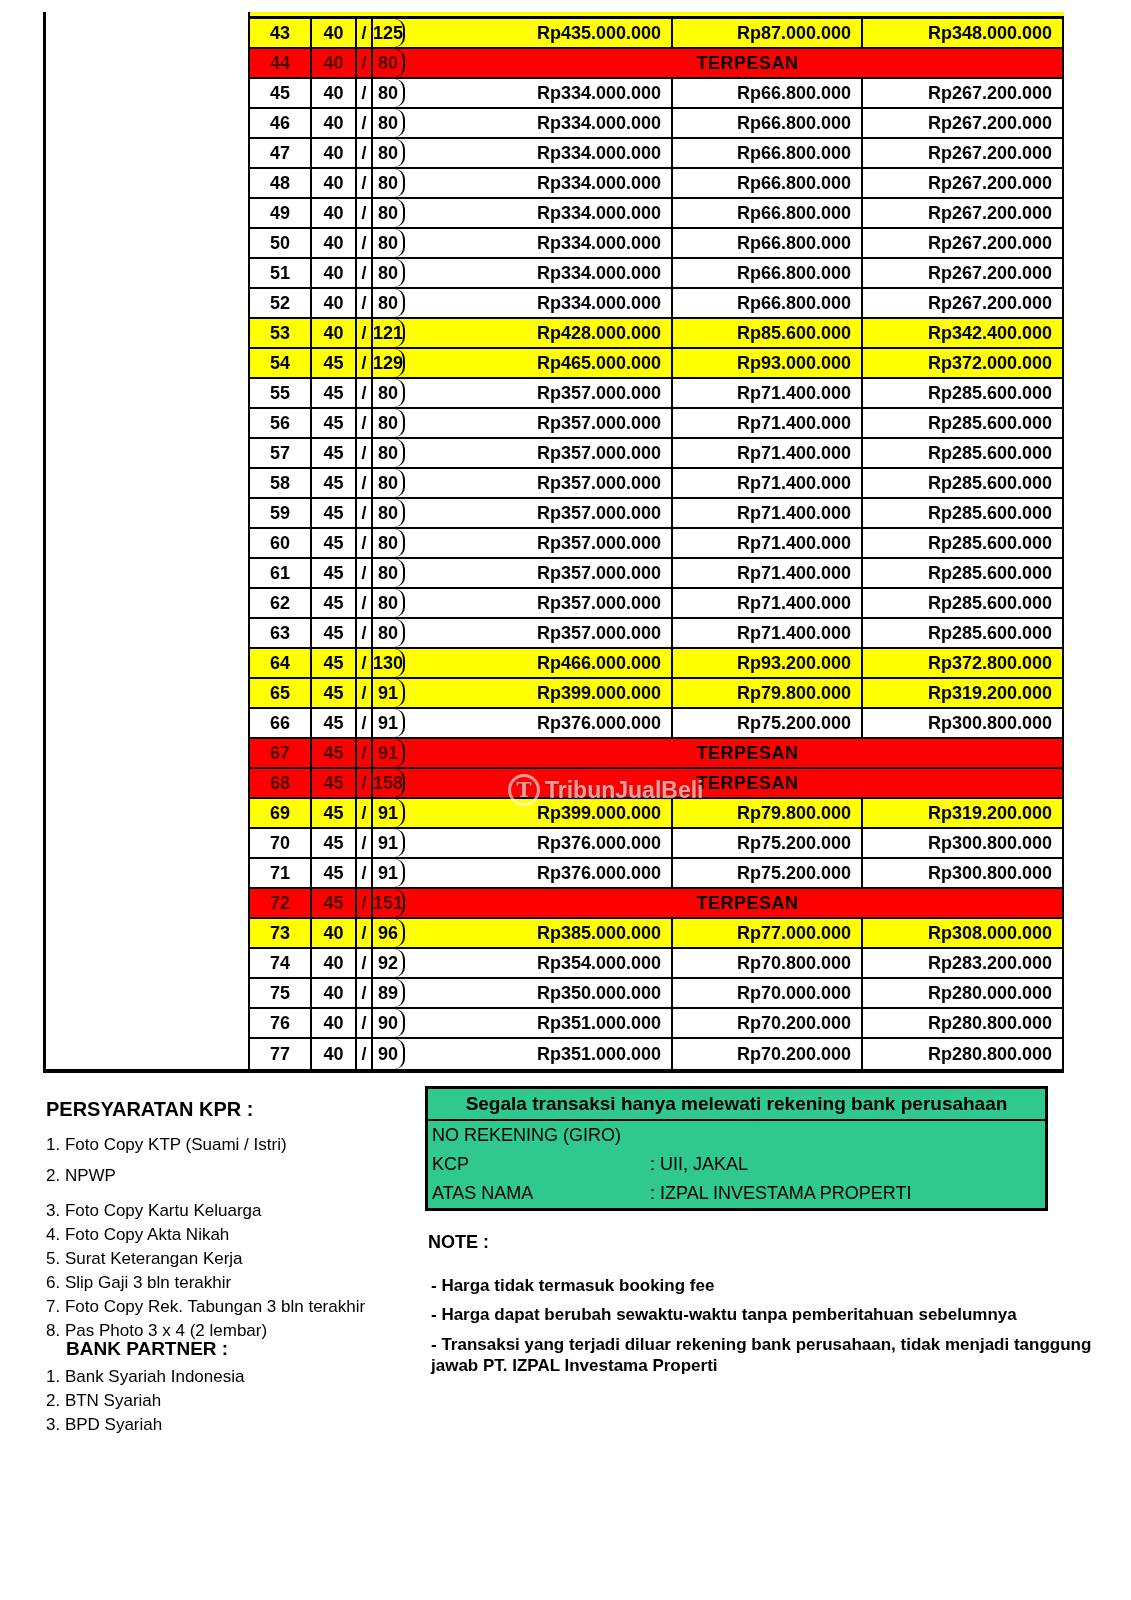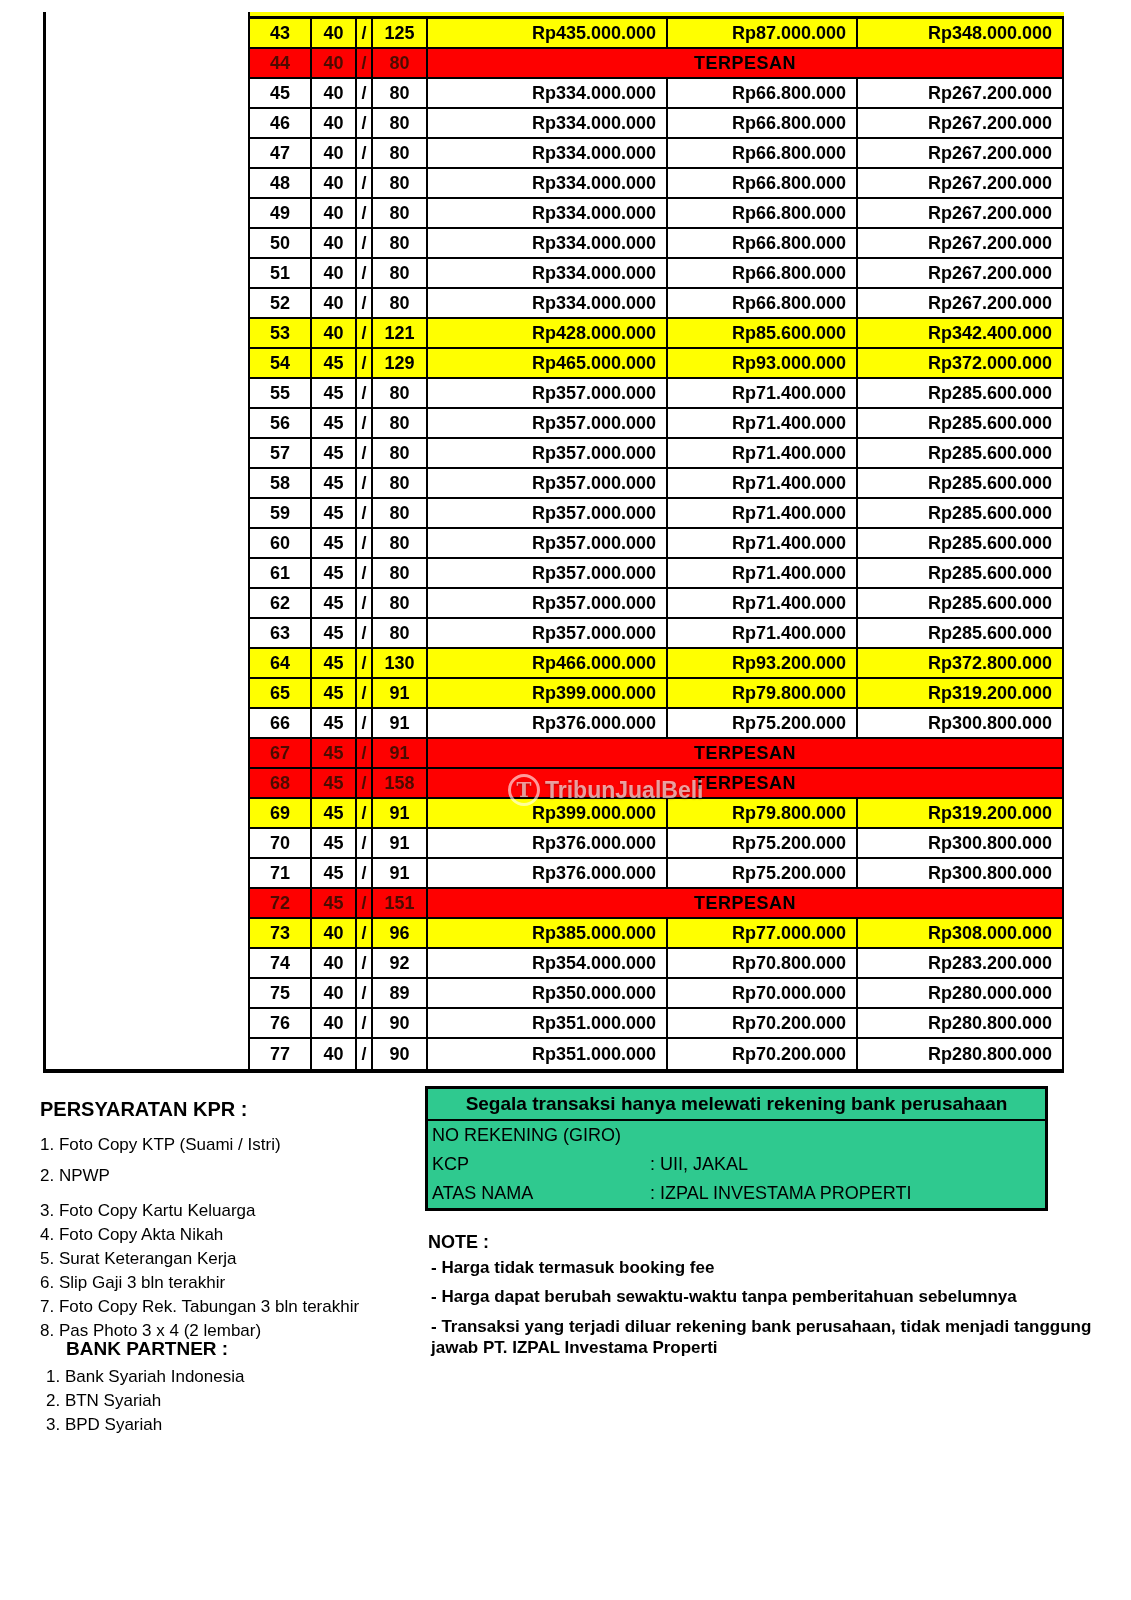--- a/index.html
+++ b/index.html
@@ -23,22 +23,22 @@
   }
   .row:last-child { border-bottom:none; }
   .cell {
     border-right:2px solid #000;
     display:flex; align-items:center; justify-content:center;
     white-space:nowrap; overflow:hidden;
   }
   .c-no   { width:62px; }
   .c-lb   { width:45px; }
   .c-sep  { width:16px; }
-  .c-lt   { width:55px; }
-  .price-area { display:flex; flex:1; }
+  .c-lt   { width:32px;border-radius:10px; }
+  .price-area { display:flex; flex:1;margin-left:28px; }
   .c-harga { width:240px; justify-content:flex-end; padding-right:10px; }
   .c-dp    { width:190px; justify-content:flex-end; padding-right:10px; }
   .c-sisa  { flex:1;      justify-content:flex-end; padding-right:10px; }
   .c-status{ flex:1; justify-content:center; color:#000; letter-spacing:.5px; }
   .hl-white  { background:#ffffff; }
   .hl-yellow { background:#ffff00; }
   .hl-red    { background:#fe0000; }
   .hl-red .c-no, .hl-red .c-lb, .hl-red .c-sep, .hl-red .c-lt { color:#4d0b00; }
 
   
@@ -54,21 +54,21 @@
     display:flex; align-items:center; justify-content:center;
     text-shadow:0 1px 2px rgba(70,25,20,.45);
   }
   .wm-text {
     font-size:23px; font-weight:bold;
     color:rgba(255,255,255,.62);
     text-shadow:0 1px 2px rgba(70,25,20,.45);
   }
 
   
-  .kpr { position:absolute; left:40px; top:1098px; width:400px; font-size:17px; }
+  .kpr { position:absolute; left:46px; top:1098px; width:400px; font-size:17px; }
   .kpr .sec-title { font-size:20px; font-weight:bold; margin-bottom:14px; }
   .kpr .list-item { margin-bottom:5px; line-height:1.12; }
   .kpr .list-item:nth-child(1) { margin-bottom:12px; }
   .kpr .list-item:nth-child(2) { margin-bottom:16px; }
 
   .bank { position:absolute; left:46px; top:1338px; width:400px; font-size:17px; }
   .bank .sec-title { font-size:19px; font-weight:bold; margin-bottom:7px;margin-left:20px; }
   .bank .list-item { margin-bottom:4px; }
 
   
@@ -79,21 +79,21 @@
   .account-box .box-title {
     font-size:19px; font-weight:bold; text-align:center;
     border-bottom:2px solid #000; padding:4px 10px;
   }
   .acct-row { display:flex; font-size:18px; padding:4px 0 4px 4px; }
   .acct-label { width:218px; flex:none; }
   .acct-value { flex:1; }
 
   
   .note { position:absolute; left:428px; top:1232px; width:672px; font-weight:bold; }
-  .note .sec-title { font-size:18px; margin-bottom:4px; }
+  .note .sec-title { font-size:18px; margin-bottom:22px; }
   .note .list-item { font-size:17px; margin-bottom:8px; padding-left:3px; line-height:1.25; }
 </style>
 </head>
 <body>
 
 <div class="table-region">
   <div class="grid">
     <div class="sliver"></div>
     <div>
         <div class="row hl-yellow">

